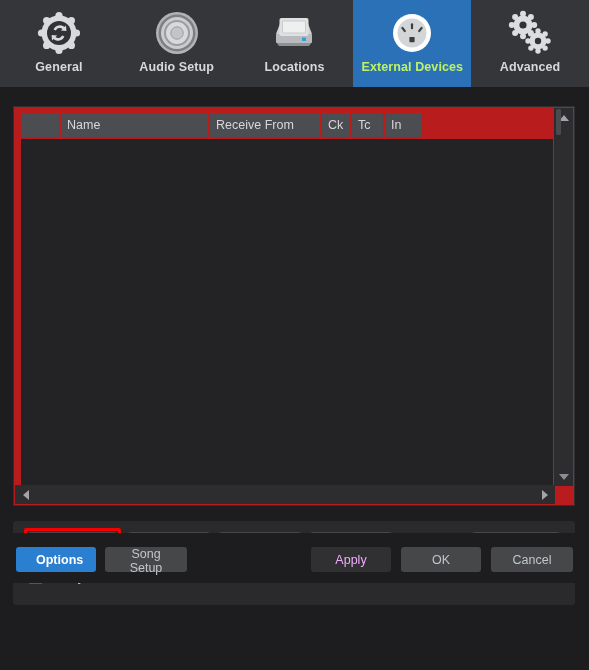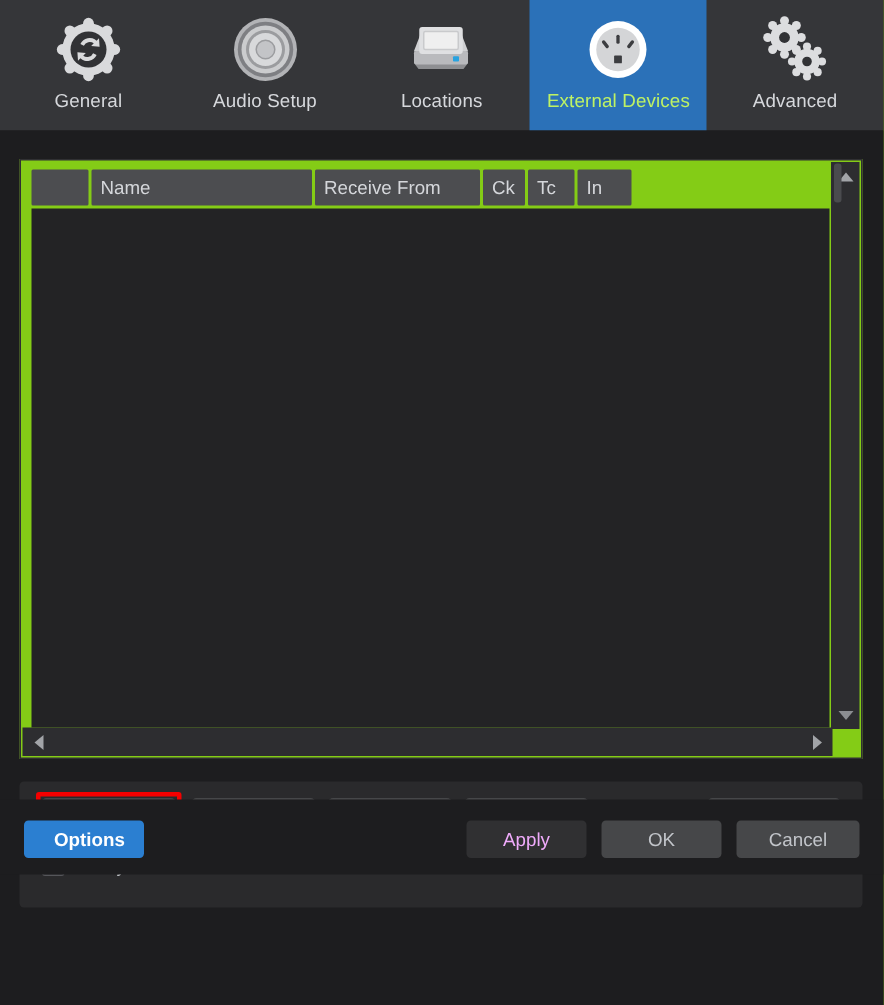--- a/index.html
+++ b/index.html
@@ -42,21 +42,21 @@
   }
   .tab-icon {
     height: 48px;
     width: 56px;
     display: flex;
     align-items: center;
     justify-content: center;
   }
   .tab-label {
     font-size: 12.5px;
-    font-weight: normal;
+    font-weight: bold;
     color: #d6d8dc;
     letter-spacing: 0.1px;
     margin-top: 3px;
   }
   .tab.active .tab-label {
     color: #bef264;
   }
 
   
   .main {
@@ -66,21 +66,21 @@
     height: 583px;
     background: #1d1d1f;
   }
 
   
   .table-panel {
     position: absolute;
     left: 13px; top: 19px;
     width: 562px;
     height: 400px;
-    background: #84cc16;
+    background: #b91c1c;
     border: 1px solid #303033;
     box-sizing: border-box;
   }
   .table-header {
     position: absolute;
     left: 7px; top: 6px;
     height: 24px;
     display: flex;
     align-items: stretch;
   }
@@ -377,16 +377,17 @@
       <div class="checkbox">
         <div class="mark"></div>
       </div>
       <div class="checklabel">Notify me if devices are unavailable when Studio One starts</div>
     </div>
   </div>
 </div>
 
 <div class="footer">
   <button class="btn btn-primary" style="left:16px;  width:80px;">Options</button>
+  <button class="btn" style="left:105px; width:82px;">Song Setup</button>
   <button class="btn btn-disabled" style="left:311px; width:80px;">Apply</button>
   <button class="btn" style="left:401px; width:80px;">OK</button>
   <button class="btn" style="left:491px; width:82px;">Cancel</button>
 </div>
 
 </body></html>

